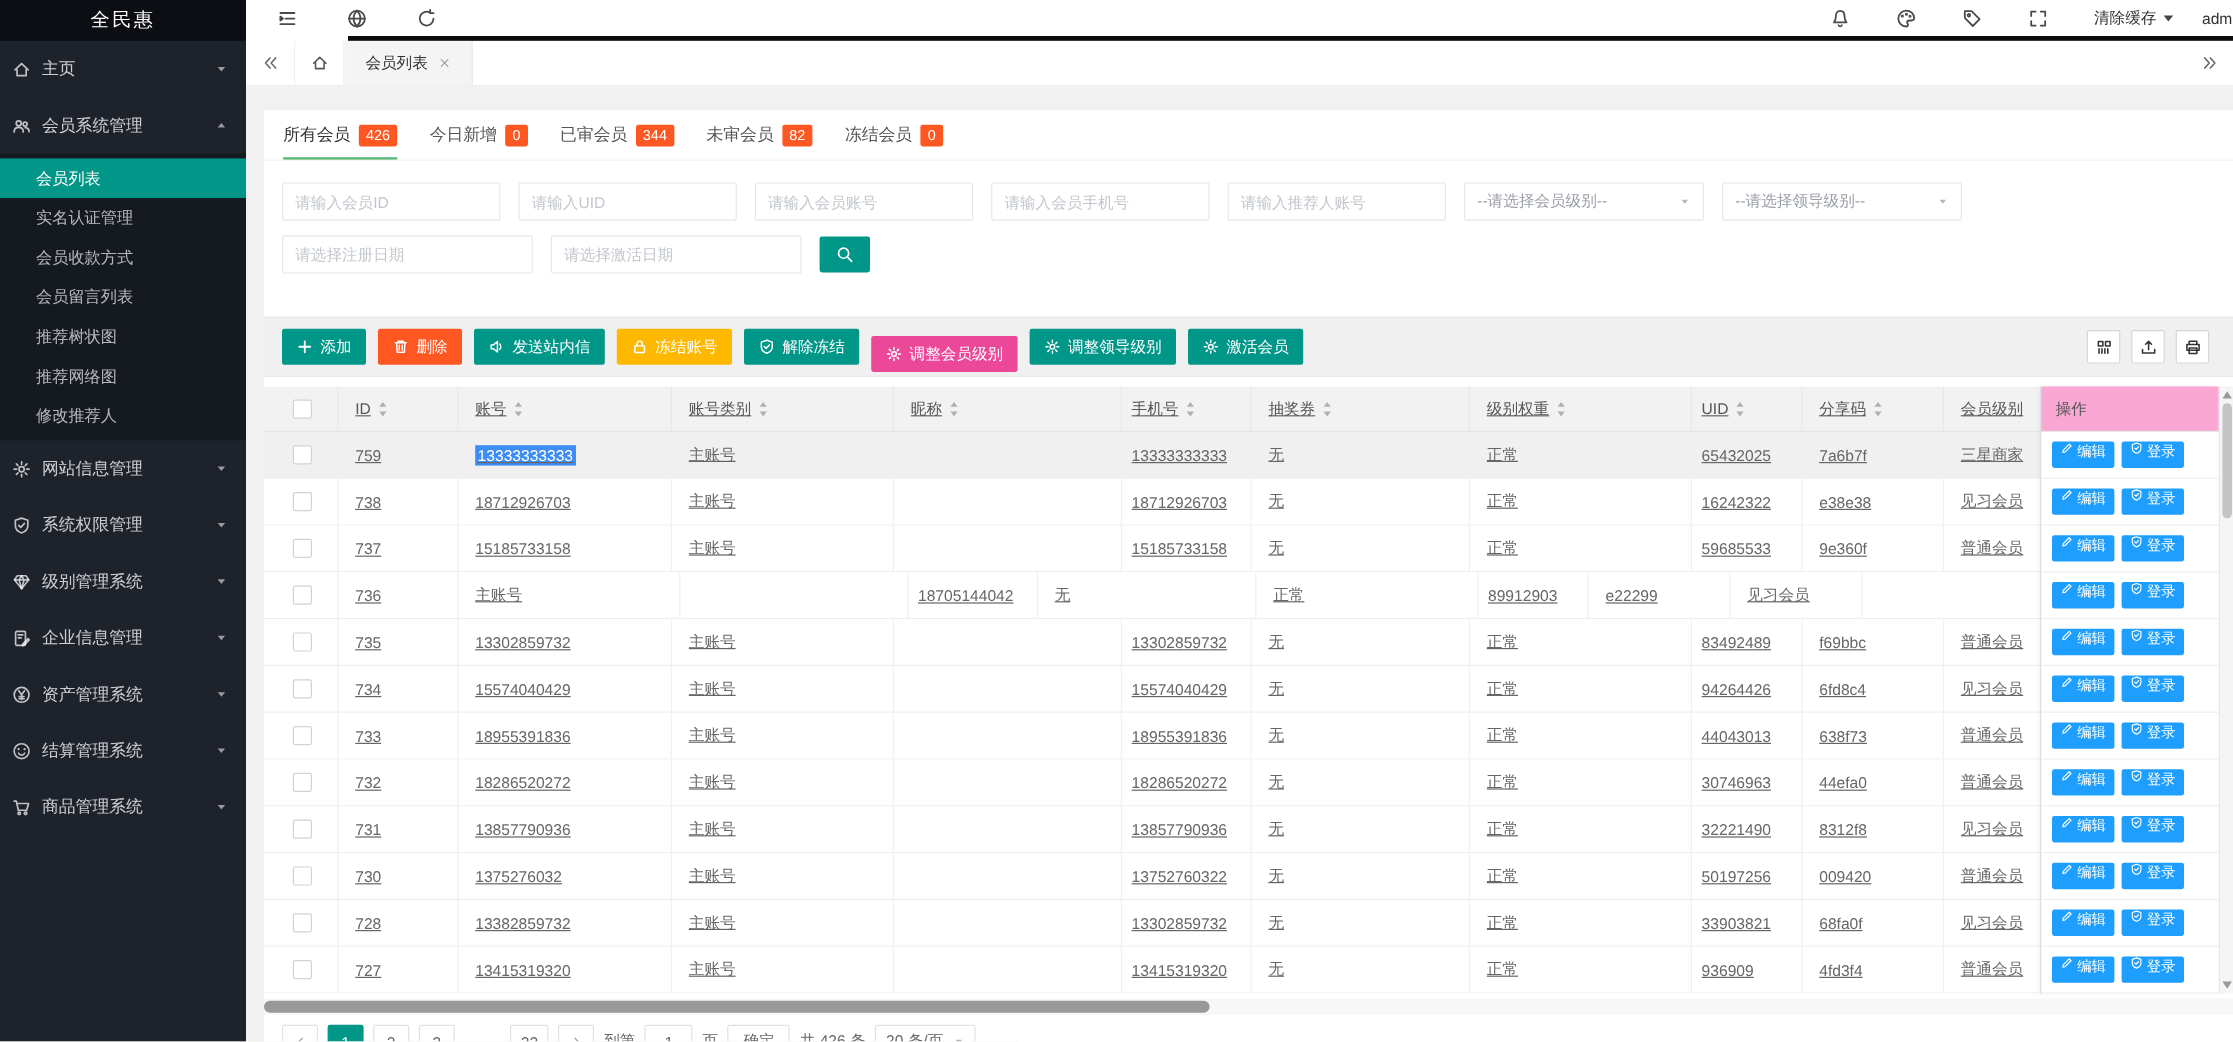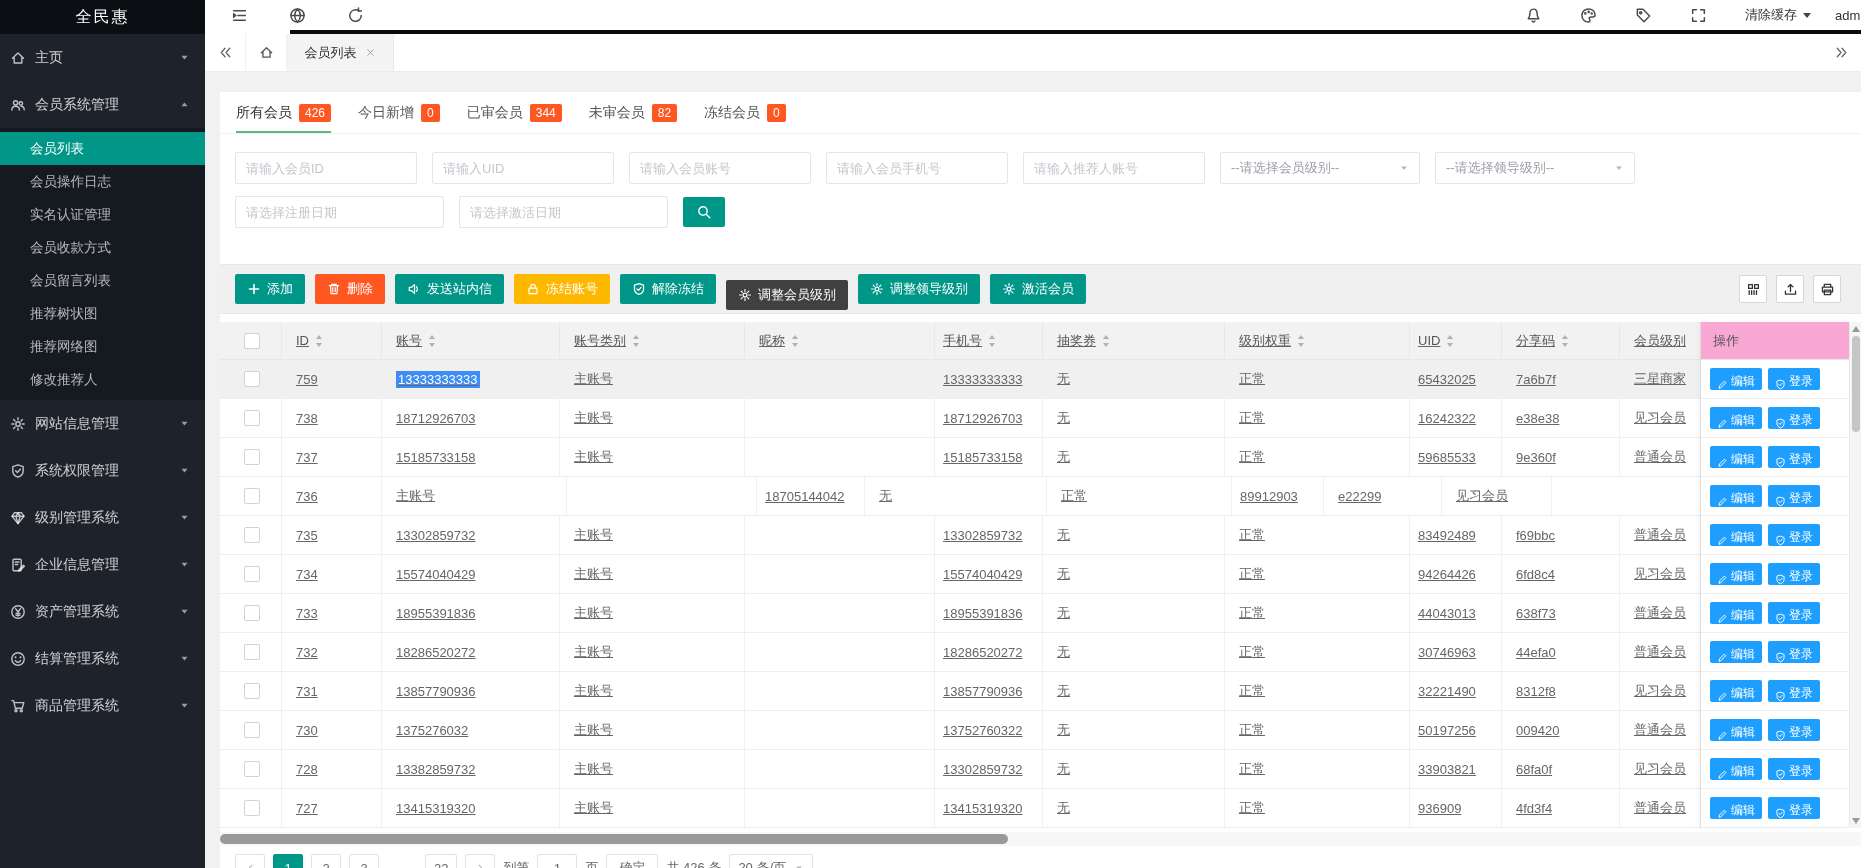--- a/index.html
+++ b/index.html
@@ -94,21 +94,21 @@
   .td { display:flex; align-items:center; padding-left:14px; color:#666; border-right:1px solid #f0f0f0; overflow:hidden; white-space:nowrap; }
   .c-cb{width:62px; padding-left:24px;} .c-id{width:100px;} .c-acc{width:178px;} .c-type{width:185px;}
   .c-nick{width:190px;} .c-phone{width:108px; padding-left:8px;} .c-lot{width:182px;} .c-wt{width:185px;}
   .c-uid{width:92px; padding-left:8px;} .c-share{width:118px;} .c-lvl{width:110px;}
   .checkbox { width:16px; height:16px; background:#fff; border:1px solid #d2d2d2; border-radius:2px; cursor:pointer; display:inline-block; }
   .acc.sel { background:var(--c-selection); color:#fff; padding:1px 2px; }
   .t-op { position:absolute; top:0; right:12px; width:149px; background:#fff; border-left:1px solid #ddd; box-shadow:-2px 0 4px rgba(0,0,0,.04); }
   .op-head { height:38px; background:#f9a8d4; border-bottom:1px solid #e6e6e6; display:flex; align-items:center; padding-left:12px; color:#555; }
   .op-row { height:39px; border-bottom:1px solid #eee; display:flex; align-items:center; padding-left:9px; gap:6px; }
   .op-btn { height:22px; background:var(--c-blue); color:#fff; border:none; border-radius:2px; font-size:12px;
-            display:inline-flex; align-items:flex-end; gap:3px; padding:0 7px; cursor:pointer; font-family:inherit; }
+            display:inline-flex; align-items:flex-start; gap:3px; padding:0 7px; cursor:pointer; font-family:inherit; }
   .op-btn .ic { width:11px; height:11px; }
   .vbar { position:absolute; top:0; right:0; bottom:0; width:12px; background:#f5f5f5; border-left:1px solid #e8e8e8; }
   .vbar .arr-up, .vbar .arr-dn { position:absolute; left:2px; width:0; height:0; border-left:4px solid transparent; border-right:4px solid transparent; }
   .arr-up { top:4px; border-bottom:6px solid #9a9a9a; }
   .arr-dn { bottom:4px; border-top:6px solid #9a9a9a; }
   .v-thumb { position:absolute; top:14px; left:2px; width:8px; height:96px; background:#c5c5c5; border-radius:4px; cursor:pointer; }
 
   
   .hbar { margin-top:4px; height:14px; background:#f7f7f7; position:relative; }
   .h-thumb { position:absolute; top:2px; left:0; width:788px; height:10px; background:#98999b; border-radius:5px; cursor:pointer; }
@@ -157,23 +157,20 @@
     <span class="mi-label">会员系统管理</span>
     <span class="mi-arrow ic">
             <svg viewBox="0 0 16 16" fill="currentColor">
               <path d="M3.5 10.5h9L8 5z"></path>
             </svg>
           </span>
   </div>
         <div class="submenu">
           <div class="submenu-item active">
     <span>会员列表</span>
-  </div>
-          <div class="submenu-item">
-    <span>会员操作日志</span>
   </div>
           <div class="submenu-item">
     <span>实名认证管理</span>
   </div>
           <div class="submenu-item">
     <span>会员收款方式</span>
   </div>
           <div class="submenu-item">
     <span>会员留言列表</span>
   </div>
@@ -485,21 +482,21 @@
   </button>
               <button class="tb-btn" style="background: rgb(0, 150, 136);">
     <span class="ic">
                   <svg viewBox="0 0 16 16" fill="none" stroke="currentColor" stroke-width="1.4" stroke-linecap="round" stroke-linejoin="round">
                     <path d="M8 1.8 13.2 3.6V8c0 3.2-2.2 5.2-5.2 6.2C5 13.2 2.8 11.2 2.8 8V3.6Z"></path>
                     <path d="m5.6 7.8 1.7 1.7 3.1-3.3"></path>
                   </svg>
                 </span>
     <span>解除冻结</span>
   </button>
-              <button class="tb-btn" style="background: #404040; margin-top: 12px;">
+              <button class="tb-btn" style="background: #ec4899; margin-top: 12px;">
     <span class="ic">
                   <svg viewBox="0 0 16 16" fill="none" stroke="currentColor" stroke-width="1.4" stroke-linecap="round" stroke-linejoin="round">
                     <circle cx="8" cy="8" r="2.2"></circle>
                     <path d="M8 1.8v2M8 12.2v2M1.8 8h2M12.2 8h2M3.6 3.6 5 5M11 11l1.4 1.4M12.4 3.6 11 5M5 11l-1.4 1.4"></path>
                   </svg>
                 </span>
     <span>调整会员级别</span>
   </button>
               <button class="tb-btn" style="background: rgb(0, 150, 136);">
     <span class="ic">

